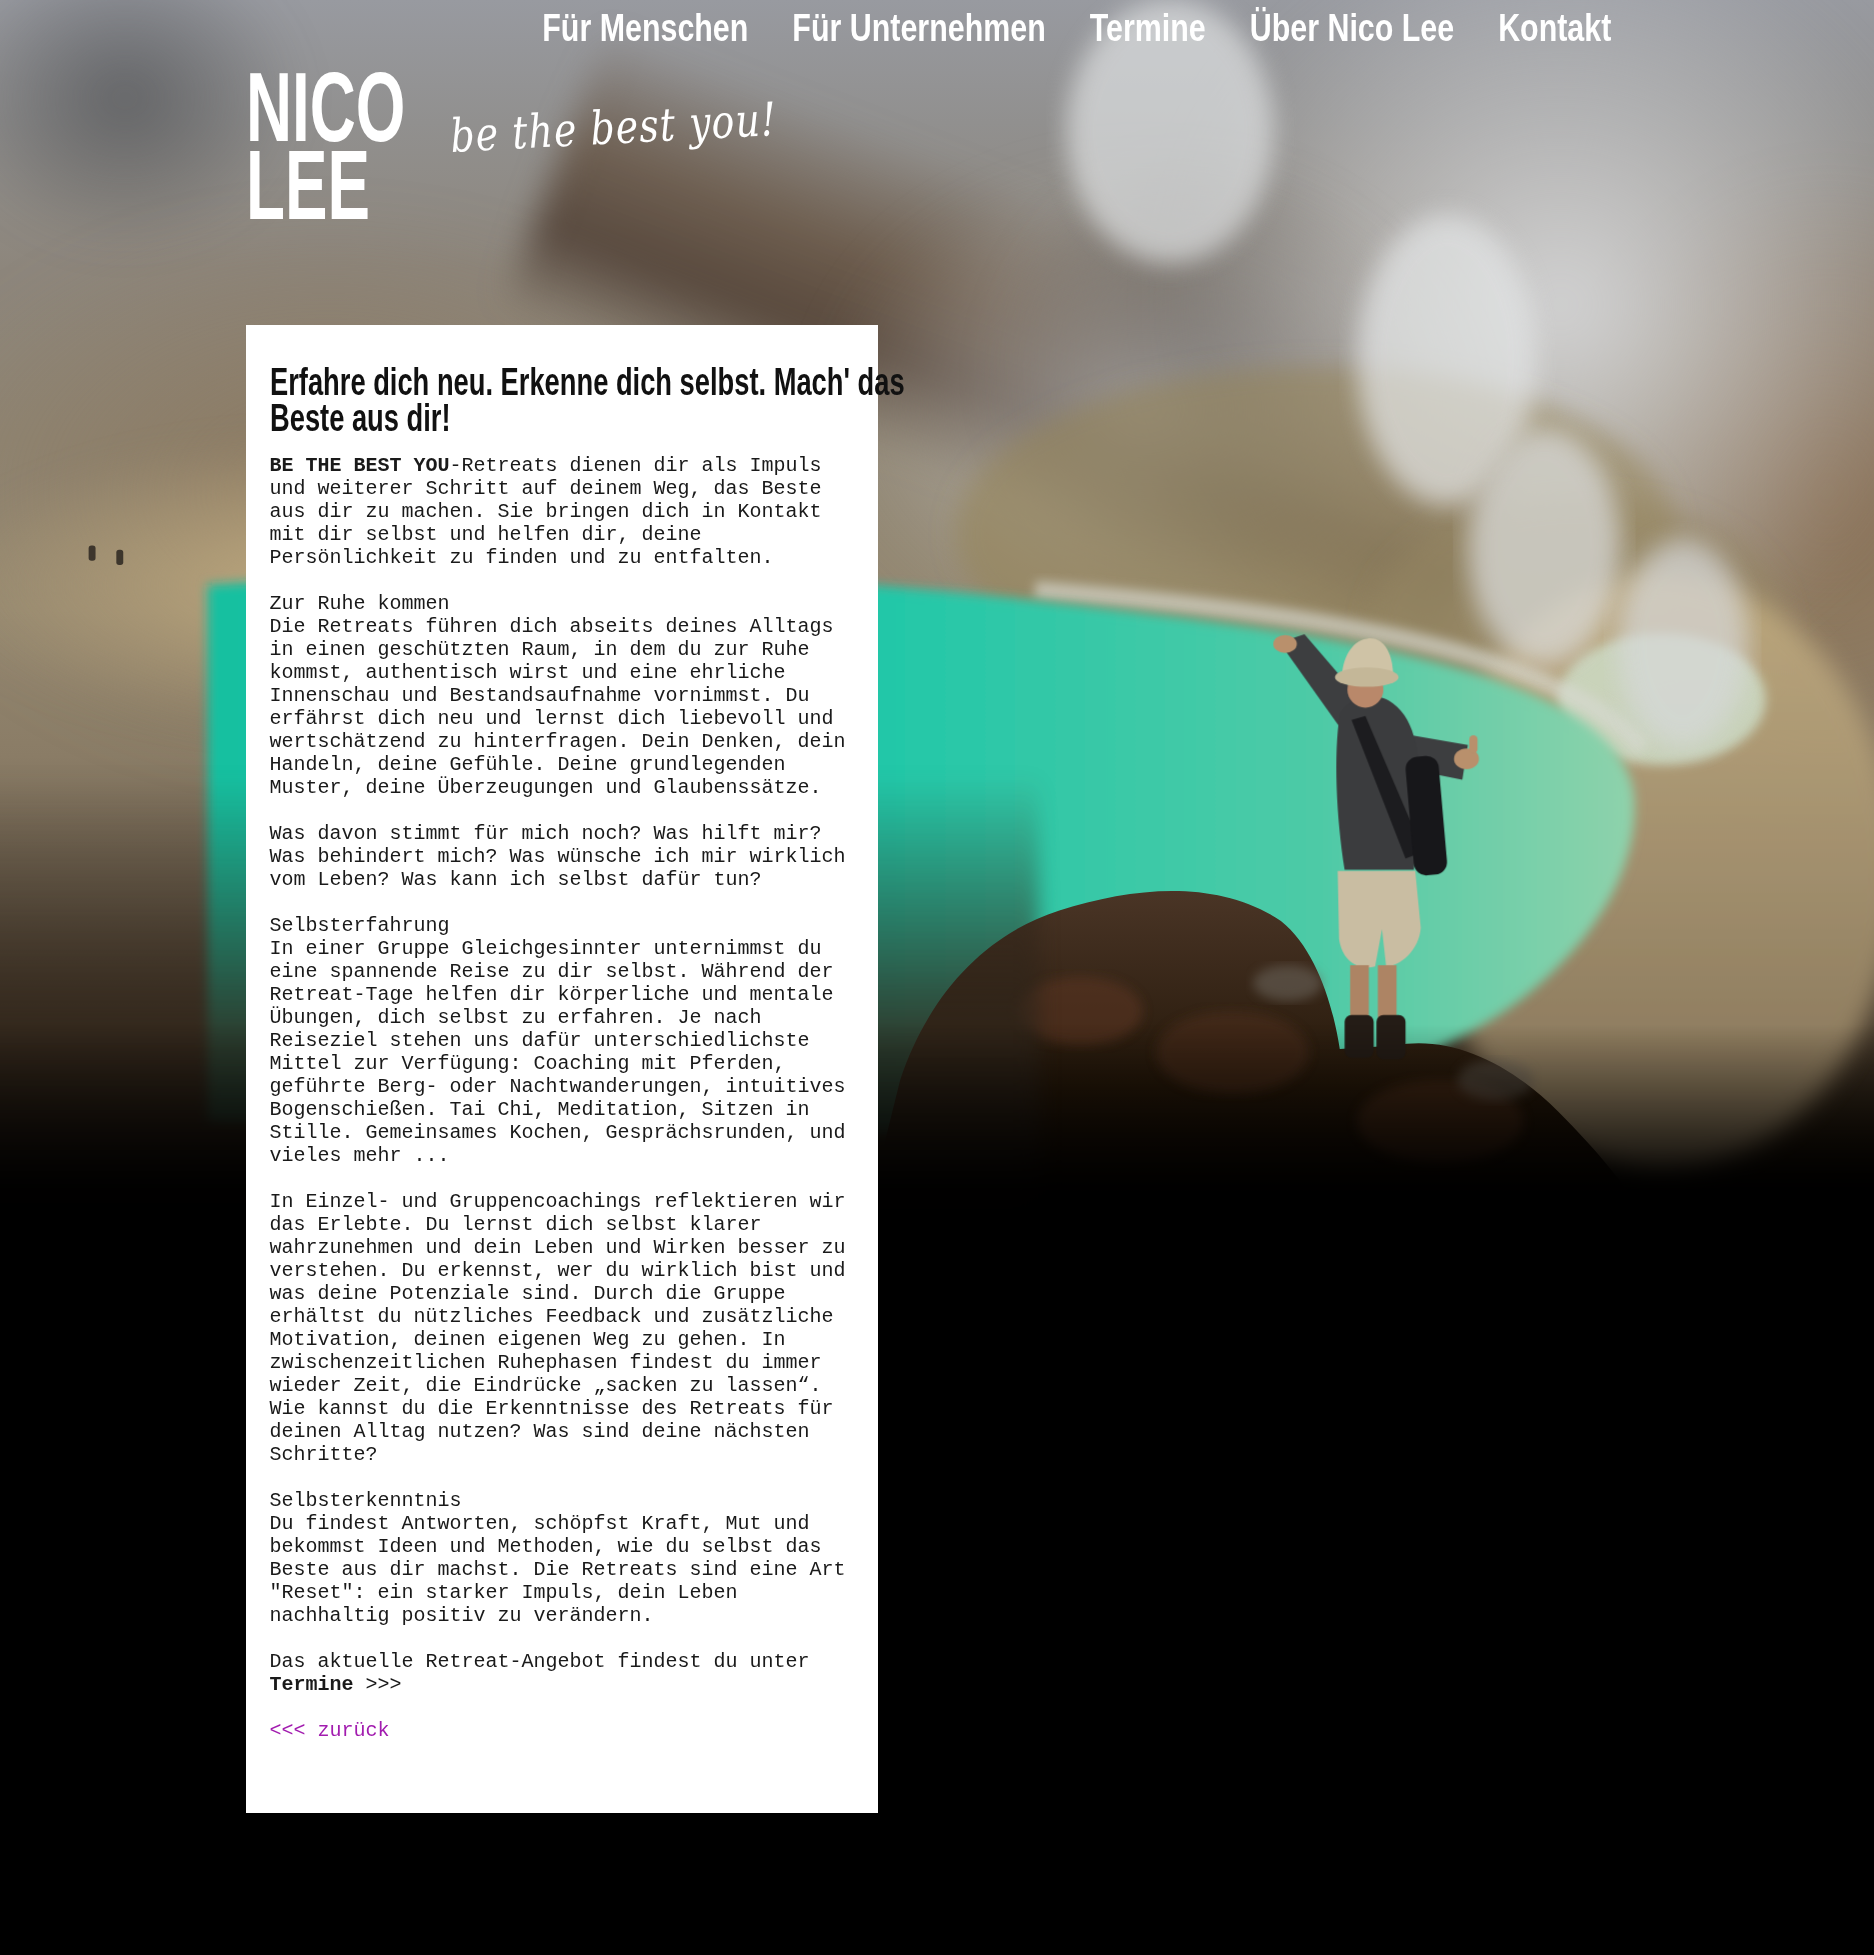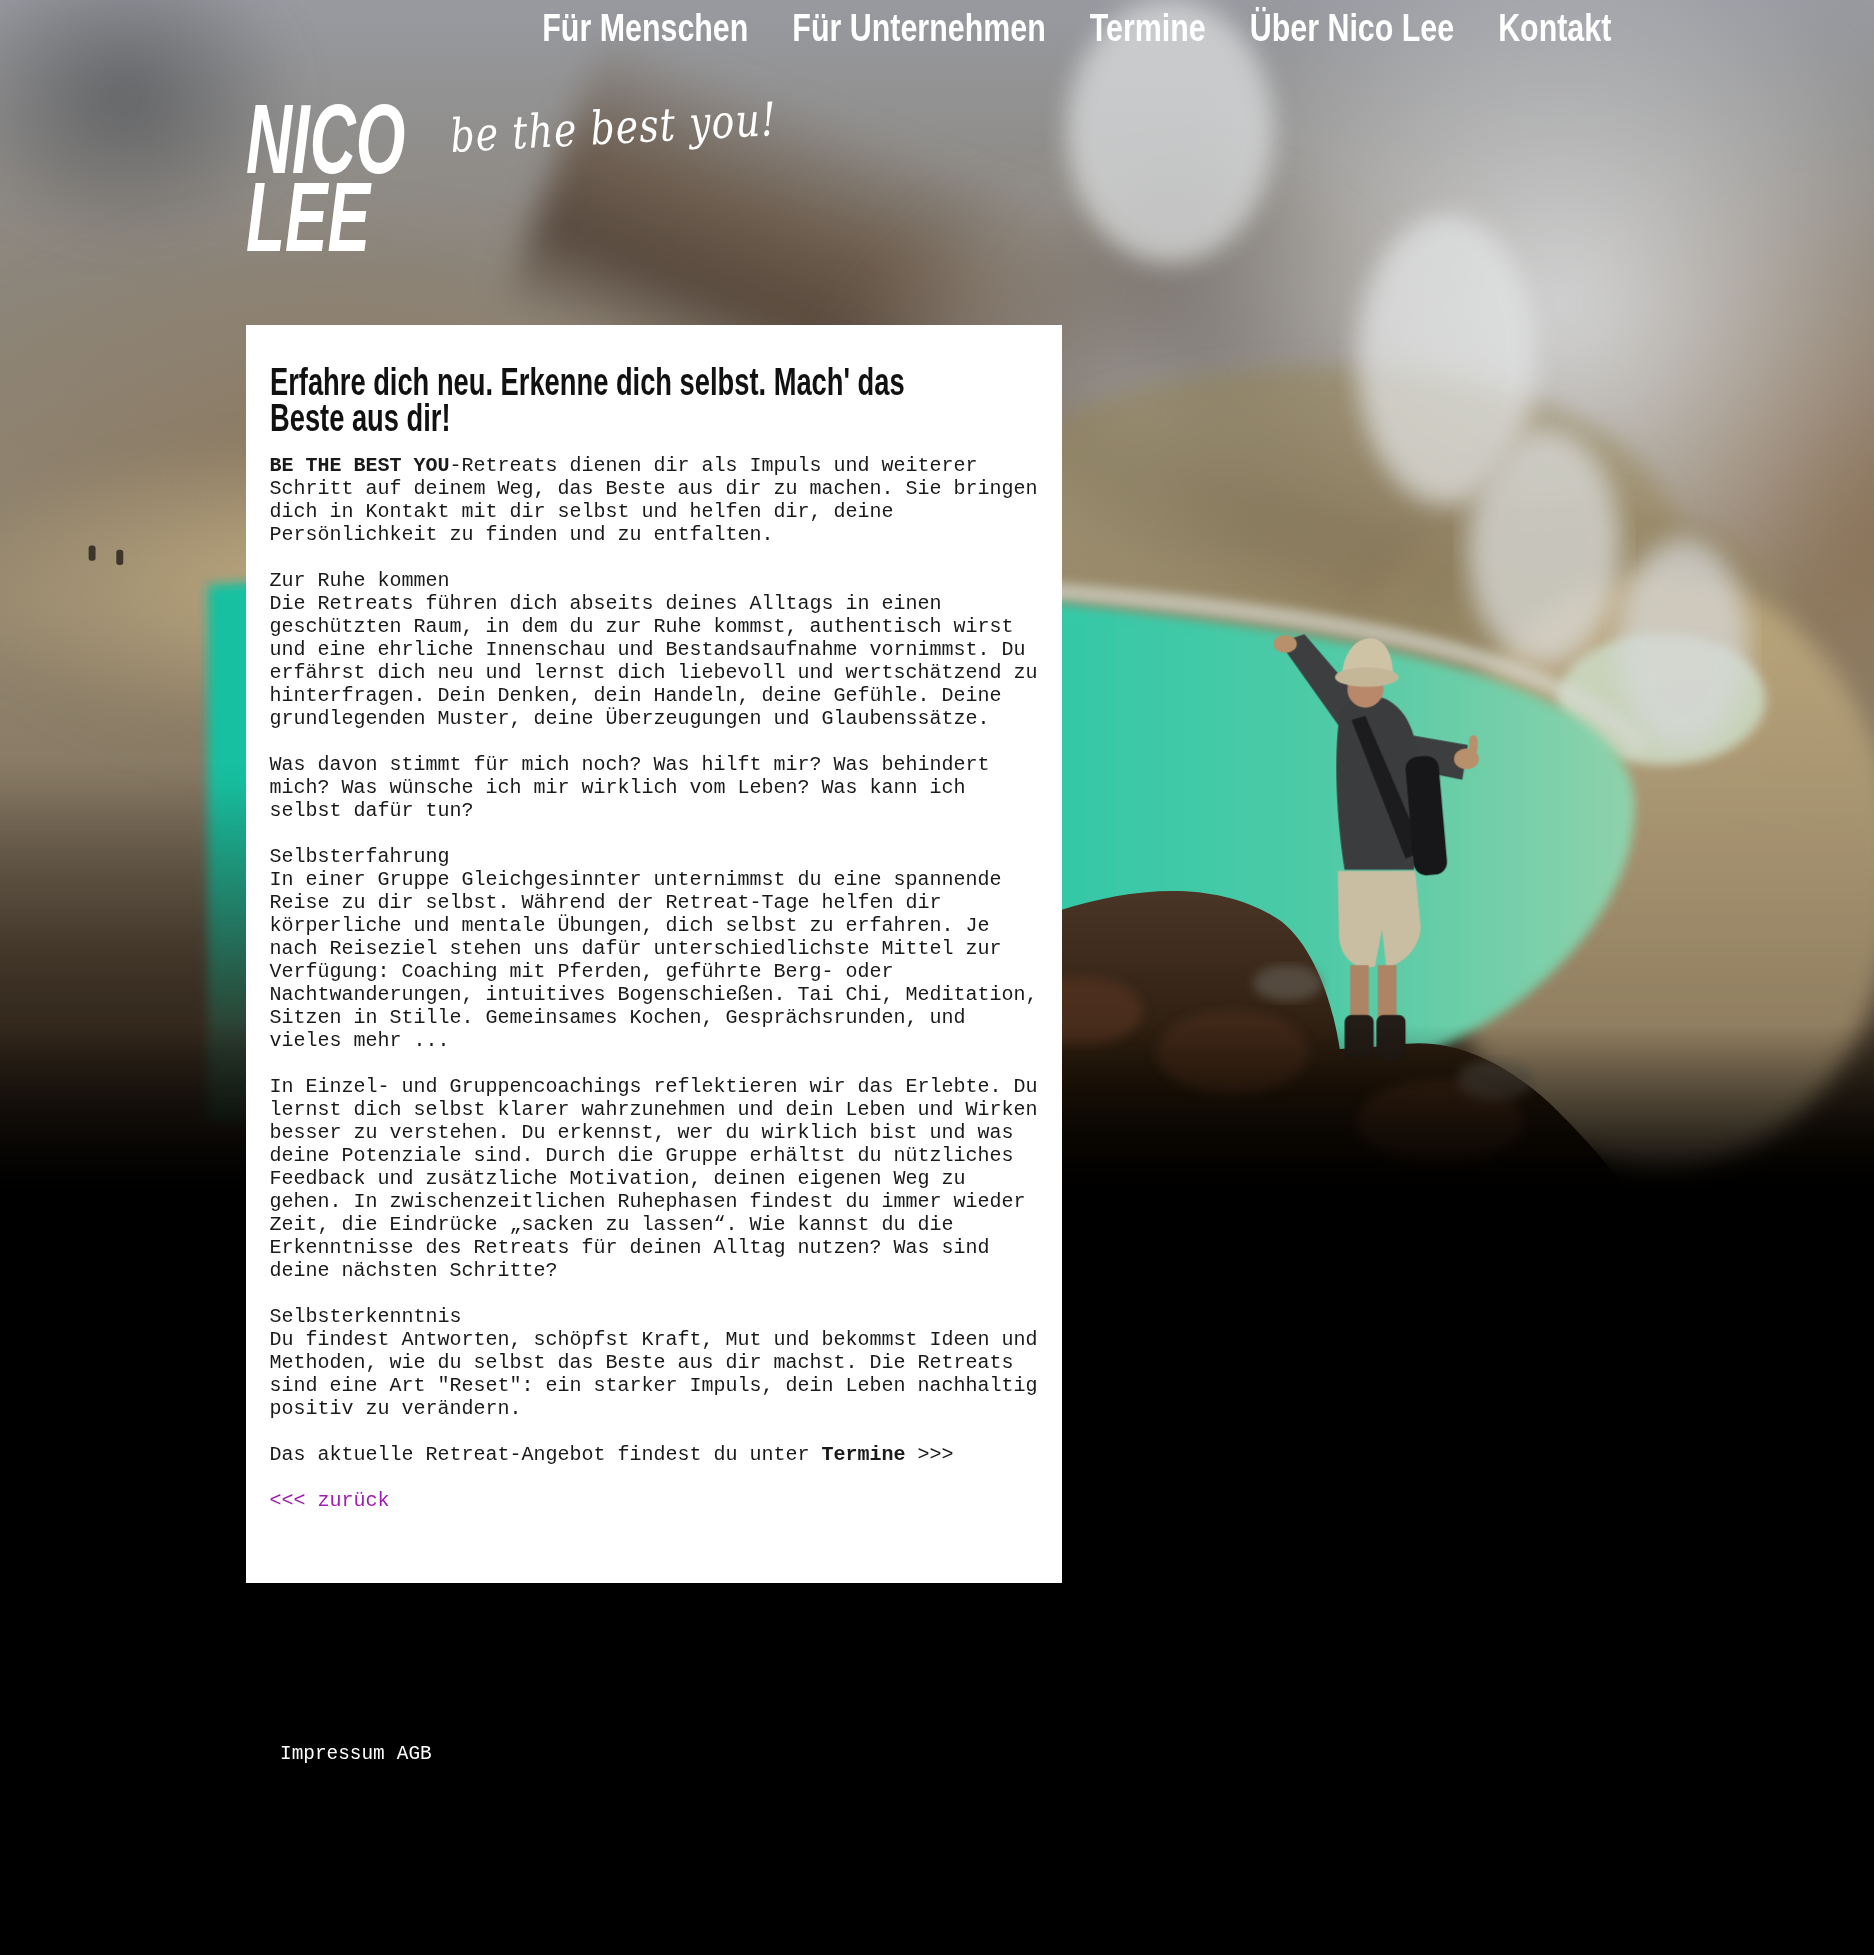--- a/index.html
+++ b/index.html
@@ -36,30 +36,30 @@
     background:linear-gradient(180deg,rgba(0,0,0,0),rgba(0,0,0,.95) 85%);}
   .hero-svg{position:absolute;left:0;top:0;}
 
   
   .nav{position:absolute;top:7px;right:264px;z-index:6;}
   .nav-row{display:flex;gap:55px;transform:scaleX(.8);transform-origin:100% 50%;white-space:nowrap;}
   .nav-row a{font-family:"Liberation Sans",sans-serif;font-weight:800;font-size:38px;
     color:#fff;text-decoration:none;letter-spacing:0;}
 
   
-  .logo{position:absolute;left:246px;top:100px;z-index:6;text-decoration:none;display:block;font-style:italic;}
+  .logo{position:absolute;left:246px;top:68px;z-index:6;text-decoration:none;display:block;}
   .logo-line{display:block;font-family:"Liberation Sans",sans-serif;font-weight:800;
     font-size:98px;line-height:78px;color:#fff;transform:scaleX(.65);transform-origin:0 50%;
     white-space:nowrap;}
   .tagline{position:absolute;left:449px;top:109px;z-index:6;
     font-family:"DejaVu Serif",serif;font-style:italic;font-size:46px;color:#fff;
     transform:rotate(-3deg) scaleX(.82);transform-origin:0 0;white-space:nowrap;letter-spacing:1.4px;}
 
   
-  .card{position:absolute;left:246px;top:325px;width:816px;min-height:1243px;background:#fff;
+  .card{position:absolute;left:246px;top:325px;width:632px;min-height:1243px;background:#fff;
     box-sizing:border-box;padding:39px 23.5px 48px 23.5px;z-index:5;}
   .card h1{margin:0 0 18px 0;color:#111;}
   .h1-line{display:block;font-family:"Liberation Sans",sans-serif;font-weight:800;
     font-size:39px;line-height:36px;transform:scaleX(.7);transform-origin:0 50%;white-space:nowrap;}
   .body-text{font-size:20px;line-height:23px;color:#1a1a1a;}
   .body-text p{margin:0 0 23px 0;}
   .sec-h{font-size:20px;line-height:23px;font-weight:normal;margin:0;color:#1a1a1a;}
   .sec-h:empty{display:none;}
   .cta a{color:#1a1a1a;text-decoration:none;font-weight:bold;}
   .back a{color:#a21caf;text-decoration:none;}

